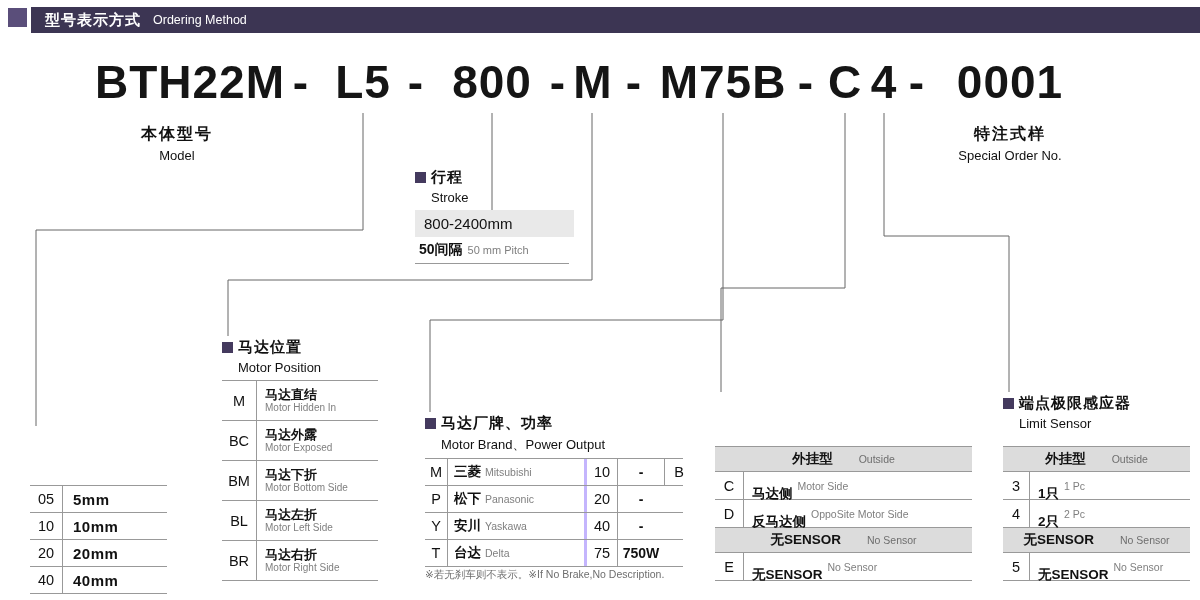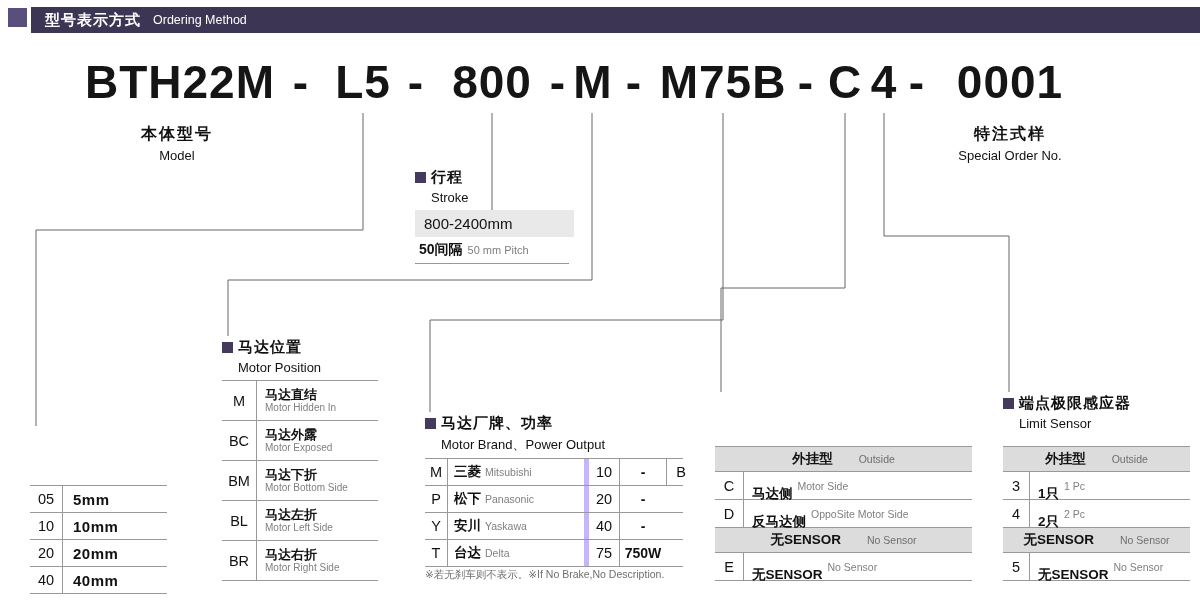--- a/index.html
+++ b/index.html
@@ -36,21 +36,21 @@
         font-size:14.5px;flex:0 0 auto;}
   .w22{width:22px}.w26{width:26px}.w28{width:28px}.w30{width:30px}.w32{width:32px}.w34{width:34px}
   .lead-val{display:flex;align-items:center;padding-left:10px;font-size:15px;font-weight:bold;letter-spacing:.5px;}
   .desc2{display:flex;flex-direction:column;justify-content:center;padding-left:8px;line-height:1.2;flex:1;}
   .desc2 .zh{font-size:13px;font-weight:bold;}
   .desc2 .en{font-size:10px;color:#7f7f7f;}
   .descl{display:flex;align-items:center;gap:5px;padding-left:8px;flex:1;}
   .descl .zh{font-size:13.5px;font-weight:bold;margin-top:17px;}
   .descl .en{font-size:10.5px;color:#7f7f7f;}
   
-  .bbrand{display:flex;align-items:center;gap:4px;padding-left:6px;width:130px;border-right:5px solid #c4b5fd;flex:0 0 auto;}
+  .bbrand{display:flex;align-items:center;gap:4px;padding-left:6px;width:130px;border-right:3px solid #c4b5fd;flex:0 0 auto;}
   .bbrand .zh{font-size:13.5px;font-weight:bold;}
   .bbrand .en{font-size:10.5px;color:#7f7f7f;}
   .bpow{display:flex;align-items:center;justify-content:center;width:46px;font-size:14px;font-weight:bold;flex:0 0 auto;}
   .brake{display:flex;align-items:center;justify-content:center;width:28px;font-size:14.5px;flex:0 0 auto;}
   .brake.filled{border-left:1px solid #999;}
   
   .stroke-box{position:absolute;left:415px;top:210px;width:150px;height:27px;background:var(--box-bg,#e9e9e9);
               display:flex;align-items:center;padding-left:9px;font-size:15px;}
   .stroke-pitch{position:absolute;left:415px;top:237px;width:150px;height:26px;border-bottom:1px solid #999;
                 display:flex;align-items:center;gap:5px;padding-left:4px;}
@@ -66,21 +66,21 @@
 
 <div class="canvas">
 
   <div class="hdr-sq"></div>
   <div class="hdr-bar">
     <span class="hdr-zh">型号表示方式</span>
     <span class="hdr-en">Ordering Method</span>
   </div>
 
   <div>
-    <span class="mseg" style="left:180px">BTH22M</span>
+    <span class="mseg" style="left:190px">BTH22M</span>
     <span class="mseg" style="left:301px">-</span>
     <span class="mseg" style="left:363px">L5</span>
     <span class="mseg" style="left:416px">-</span>
     <span class="mseg" style="left:492px">800</span>
     <span class="mseg" style="left:558px">-</span>
     <span class="mseg" style="left:593px">M</span>
     <span class="mseg" style="left:634px">-</span>
     <span class="mseg" style="left:723px">M75B</span>
     <span class="mseg" style="left:806px">-</span>
     <span class="mseg" style="left:845px">C</span>

